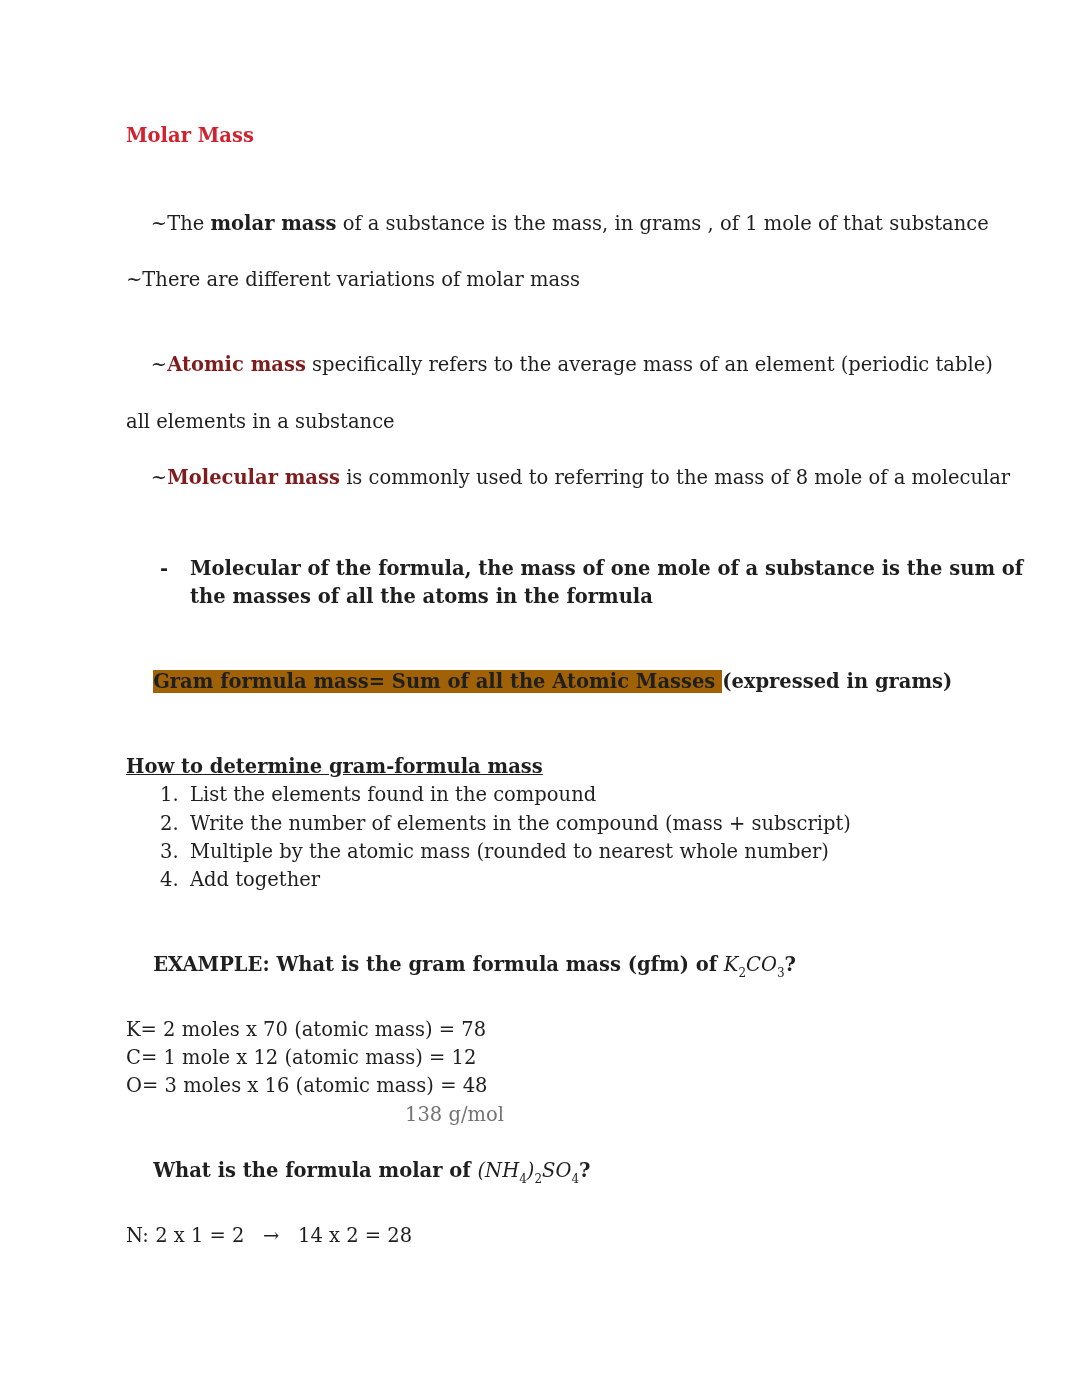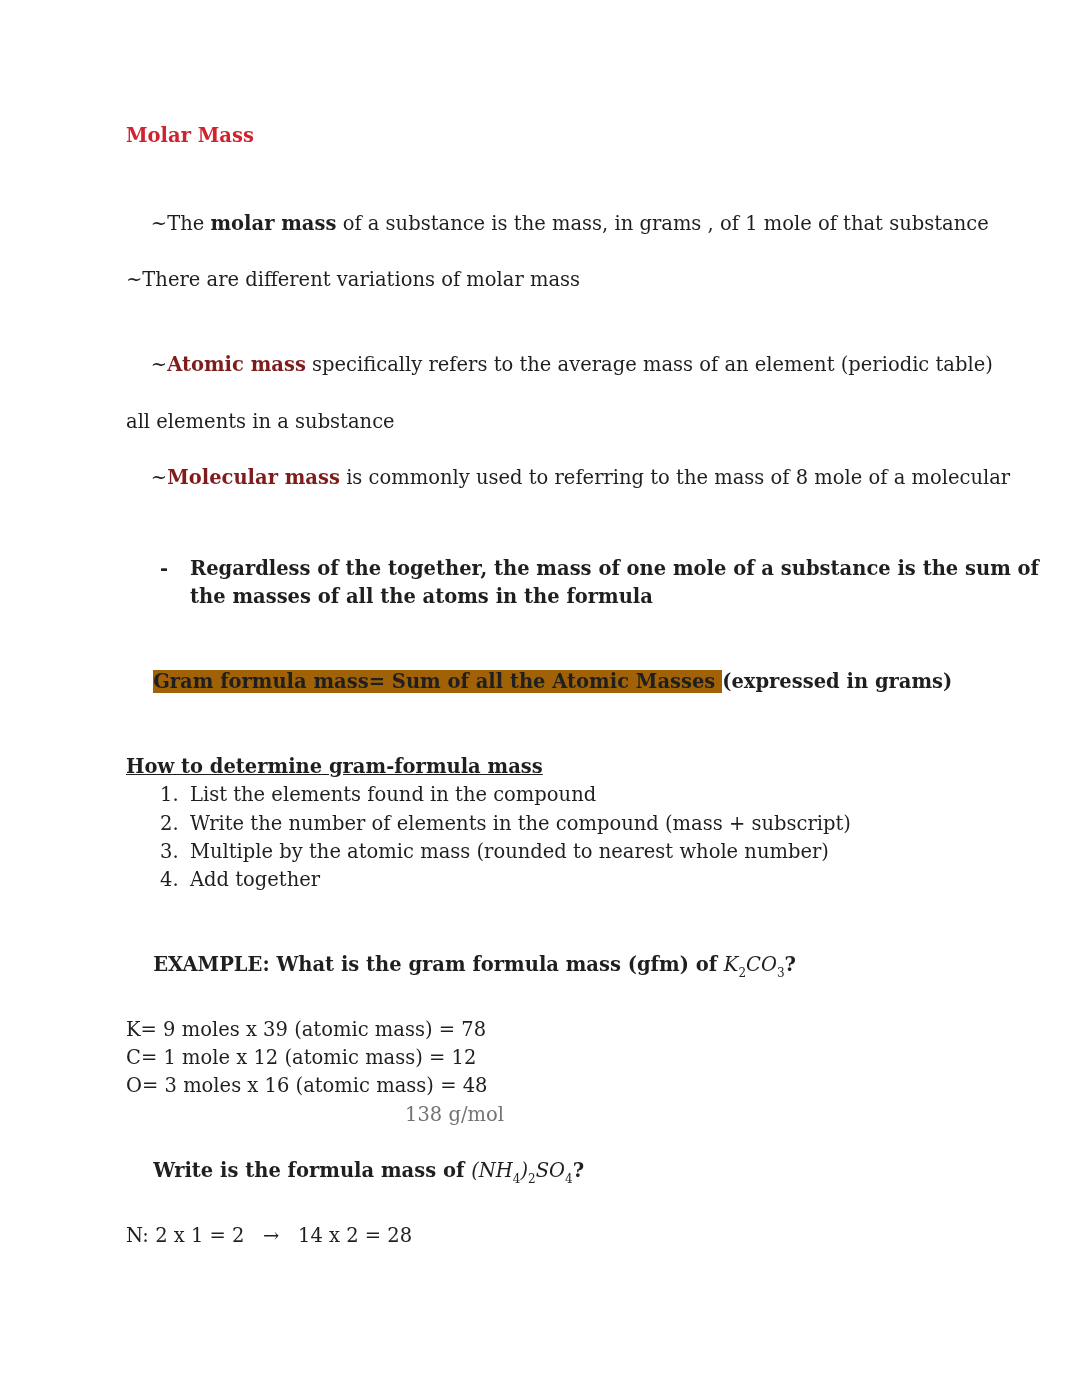--- a/index.html
+++ b/index.html
@@ -66,21 +66,21 @@
     <span>~</span><span class="blue">Atomic mass</span><span> specifically refers to the average mass of an element (periodic table)</span>
   </div>
   <div class="line">all elements in a substance</div>
   <div class="line">
     <span>~</span><span class="blue">Molecular mass</span><span> is commonly used to referring to the mass of 8 mole of a molecular</span>
   </div>
 
   <div class="bullet-row mt34">
     <div class="bullet-dash">-</div>
     <div>
-      <div class="line">Regardless of the together, the mass of one mole of a substance is the sum of</div>
+      <div class="line">Molecular of the formula, the mass of one mole of a substance is the sum of</div>
       <div class="line">the masses of all the atoms in the formula</div>
     </div>
   </div>
 
   <div class="line bold mt28">
     <span class="hl">Gram formula mass= Sum of all the Atomic Masses </span><span>(expressed in grams)</span>
   </div>
 
   <div class="line bold underline mt28">How to determine gram-formula mass</div>
 
@@ -93,23 +93,23 @@
   <div class="step">
     <span class="step-num">3.</span><span>Multiple by the atomic mass (rounded to nearest whole number)</span>
   </div>
   <div class="step">
     <span class="step-num">4.</span><span>Add together</span>
   </div>
 
   <div class="line bold mt28 sub-extra">
     <span>EXAMPLE: What is the gram formula mass (gfm) of </span><span class="frm"><span>K</span><sub>2</sub><span>CO</span><sub>3</sub></span><span>?</span>
   </div>
-  <div class="line">K= 9 moles x 39 (atomic mass) = 78</div>
+  <div class="line">K= 2 moles x 70 (atomic mass) = 78</div>
   <div class="line">C= 1 mole x 12 (atomic mass) = 12</div>
   <div class="line">O= 3 moles x 16 (atomic mass) = 48</div>
   <div class="line result138">138 g/mol</div>
 
   <div class="line bold sub-extra">
-    <span>Write is the formula mass of </span><span class="frm"><span>(NH</span><sub>4</sub><span>)</span><sub>2</sub><span>SO</span><sub>4</sub></span><span>?</span>
+    <span>What is the formula molar of </span><span class="frm"><span>(NH</span><sub>4</sub><span>)</span><sub>2</sub><span>SO</span><sub>4</sub></span><span>?</span>
   </div>
   <div class="line">N: 2 x 1 = 2   →   14 x 2 = 28</div>
 
 </div>
 
 </body></html>

